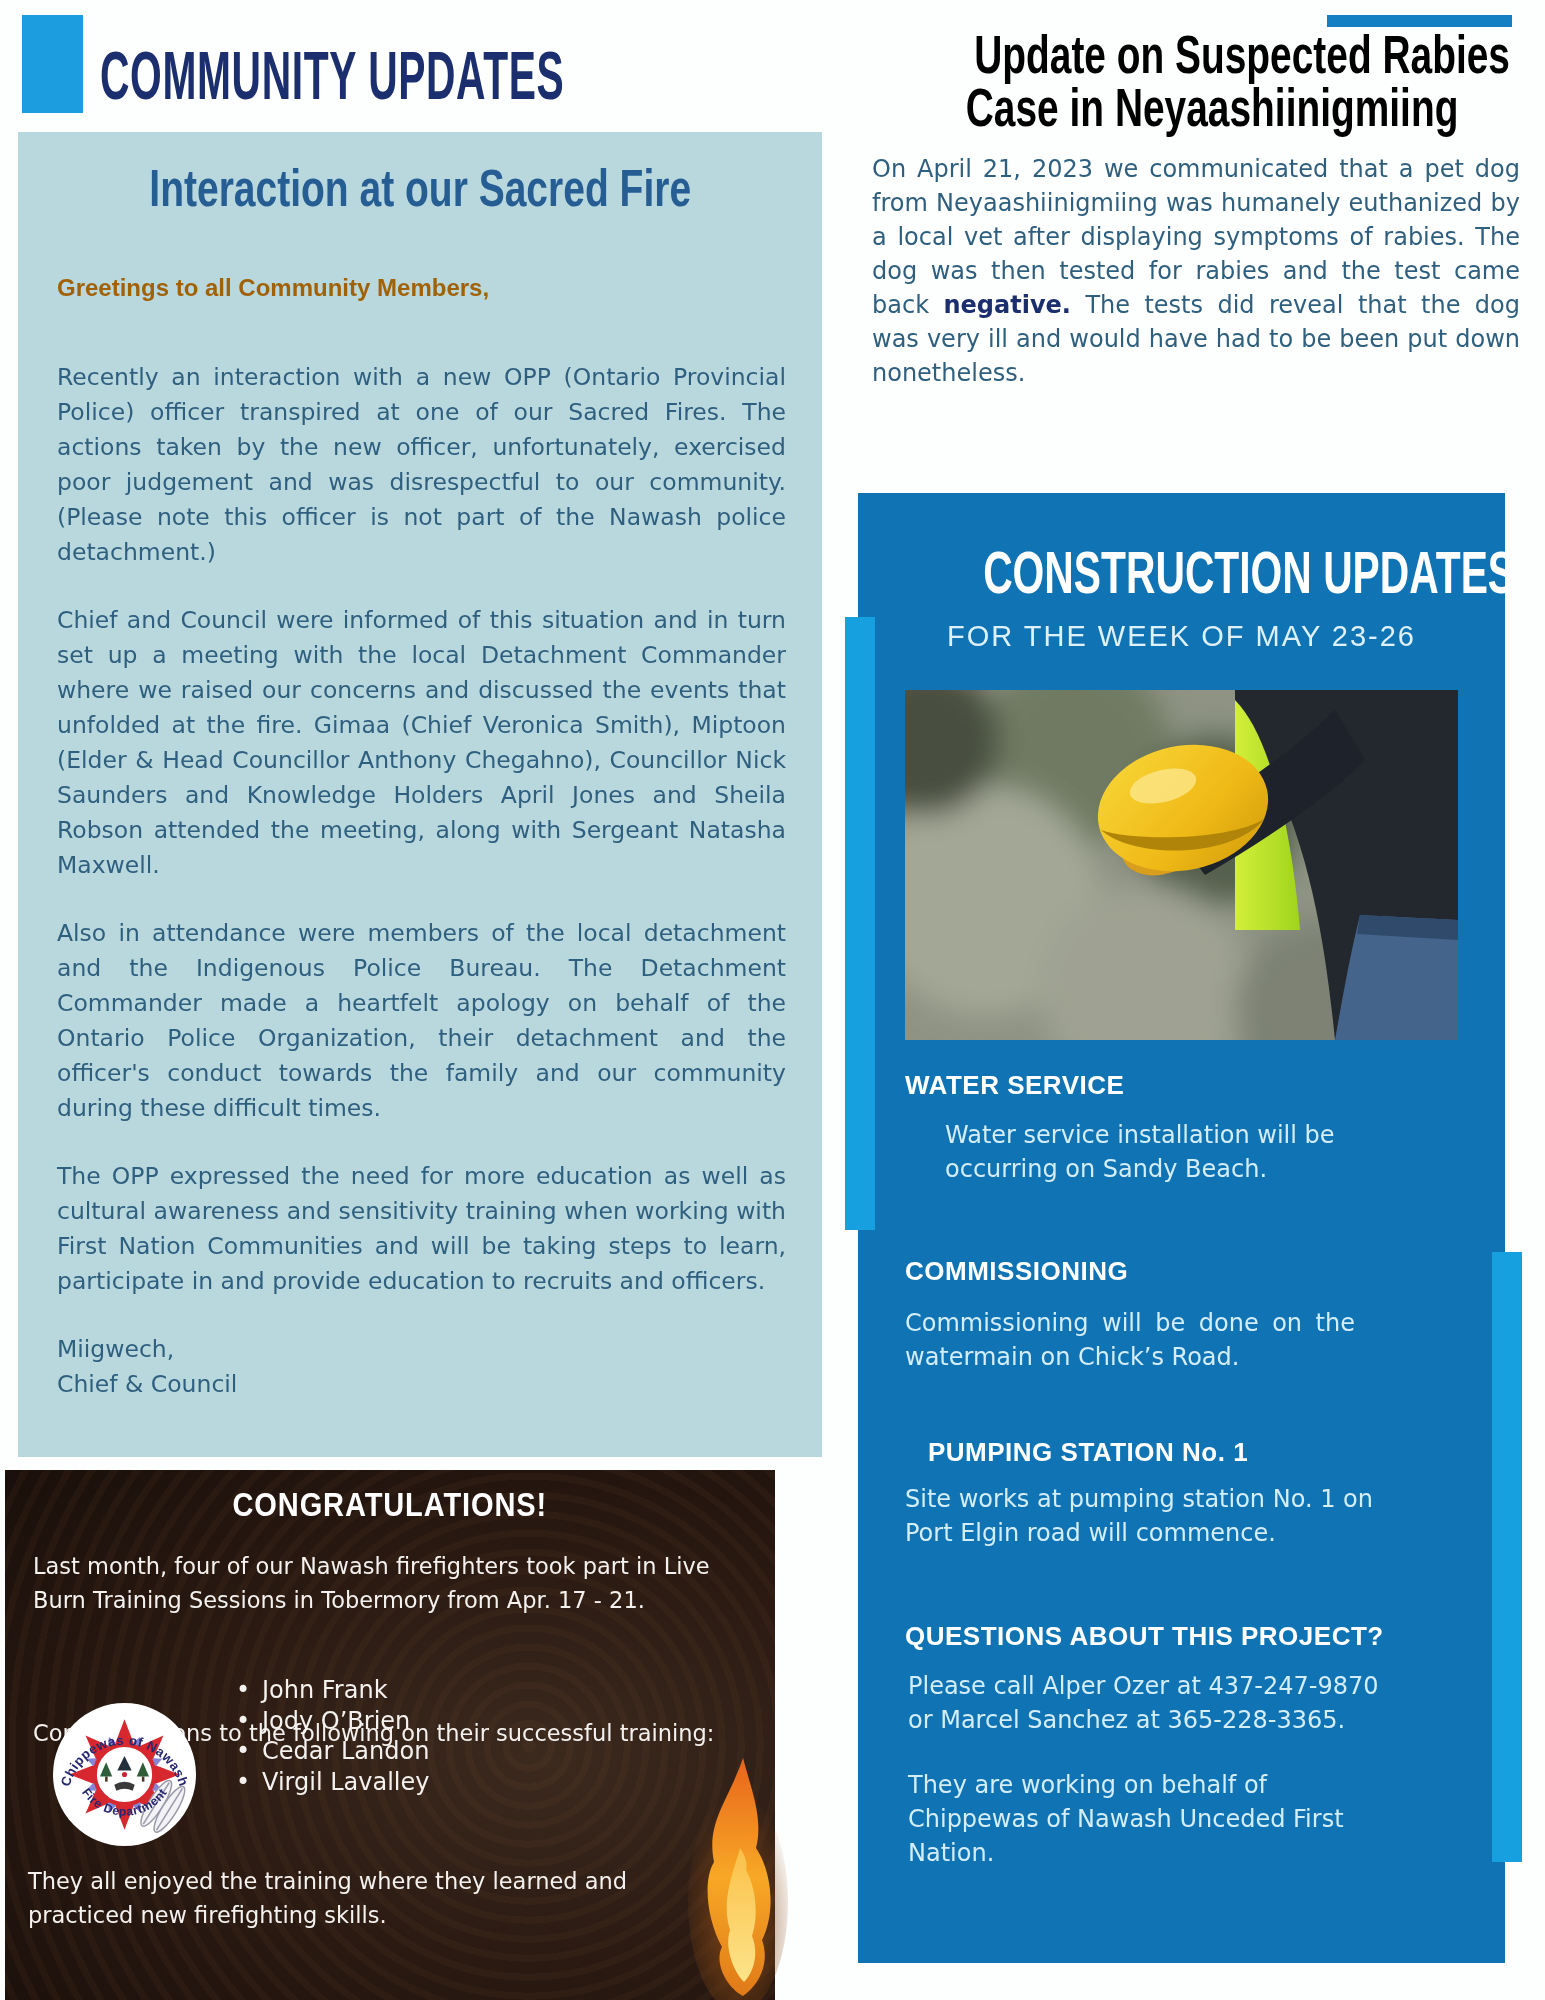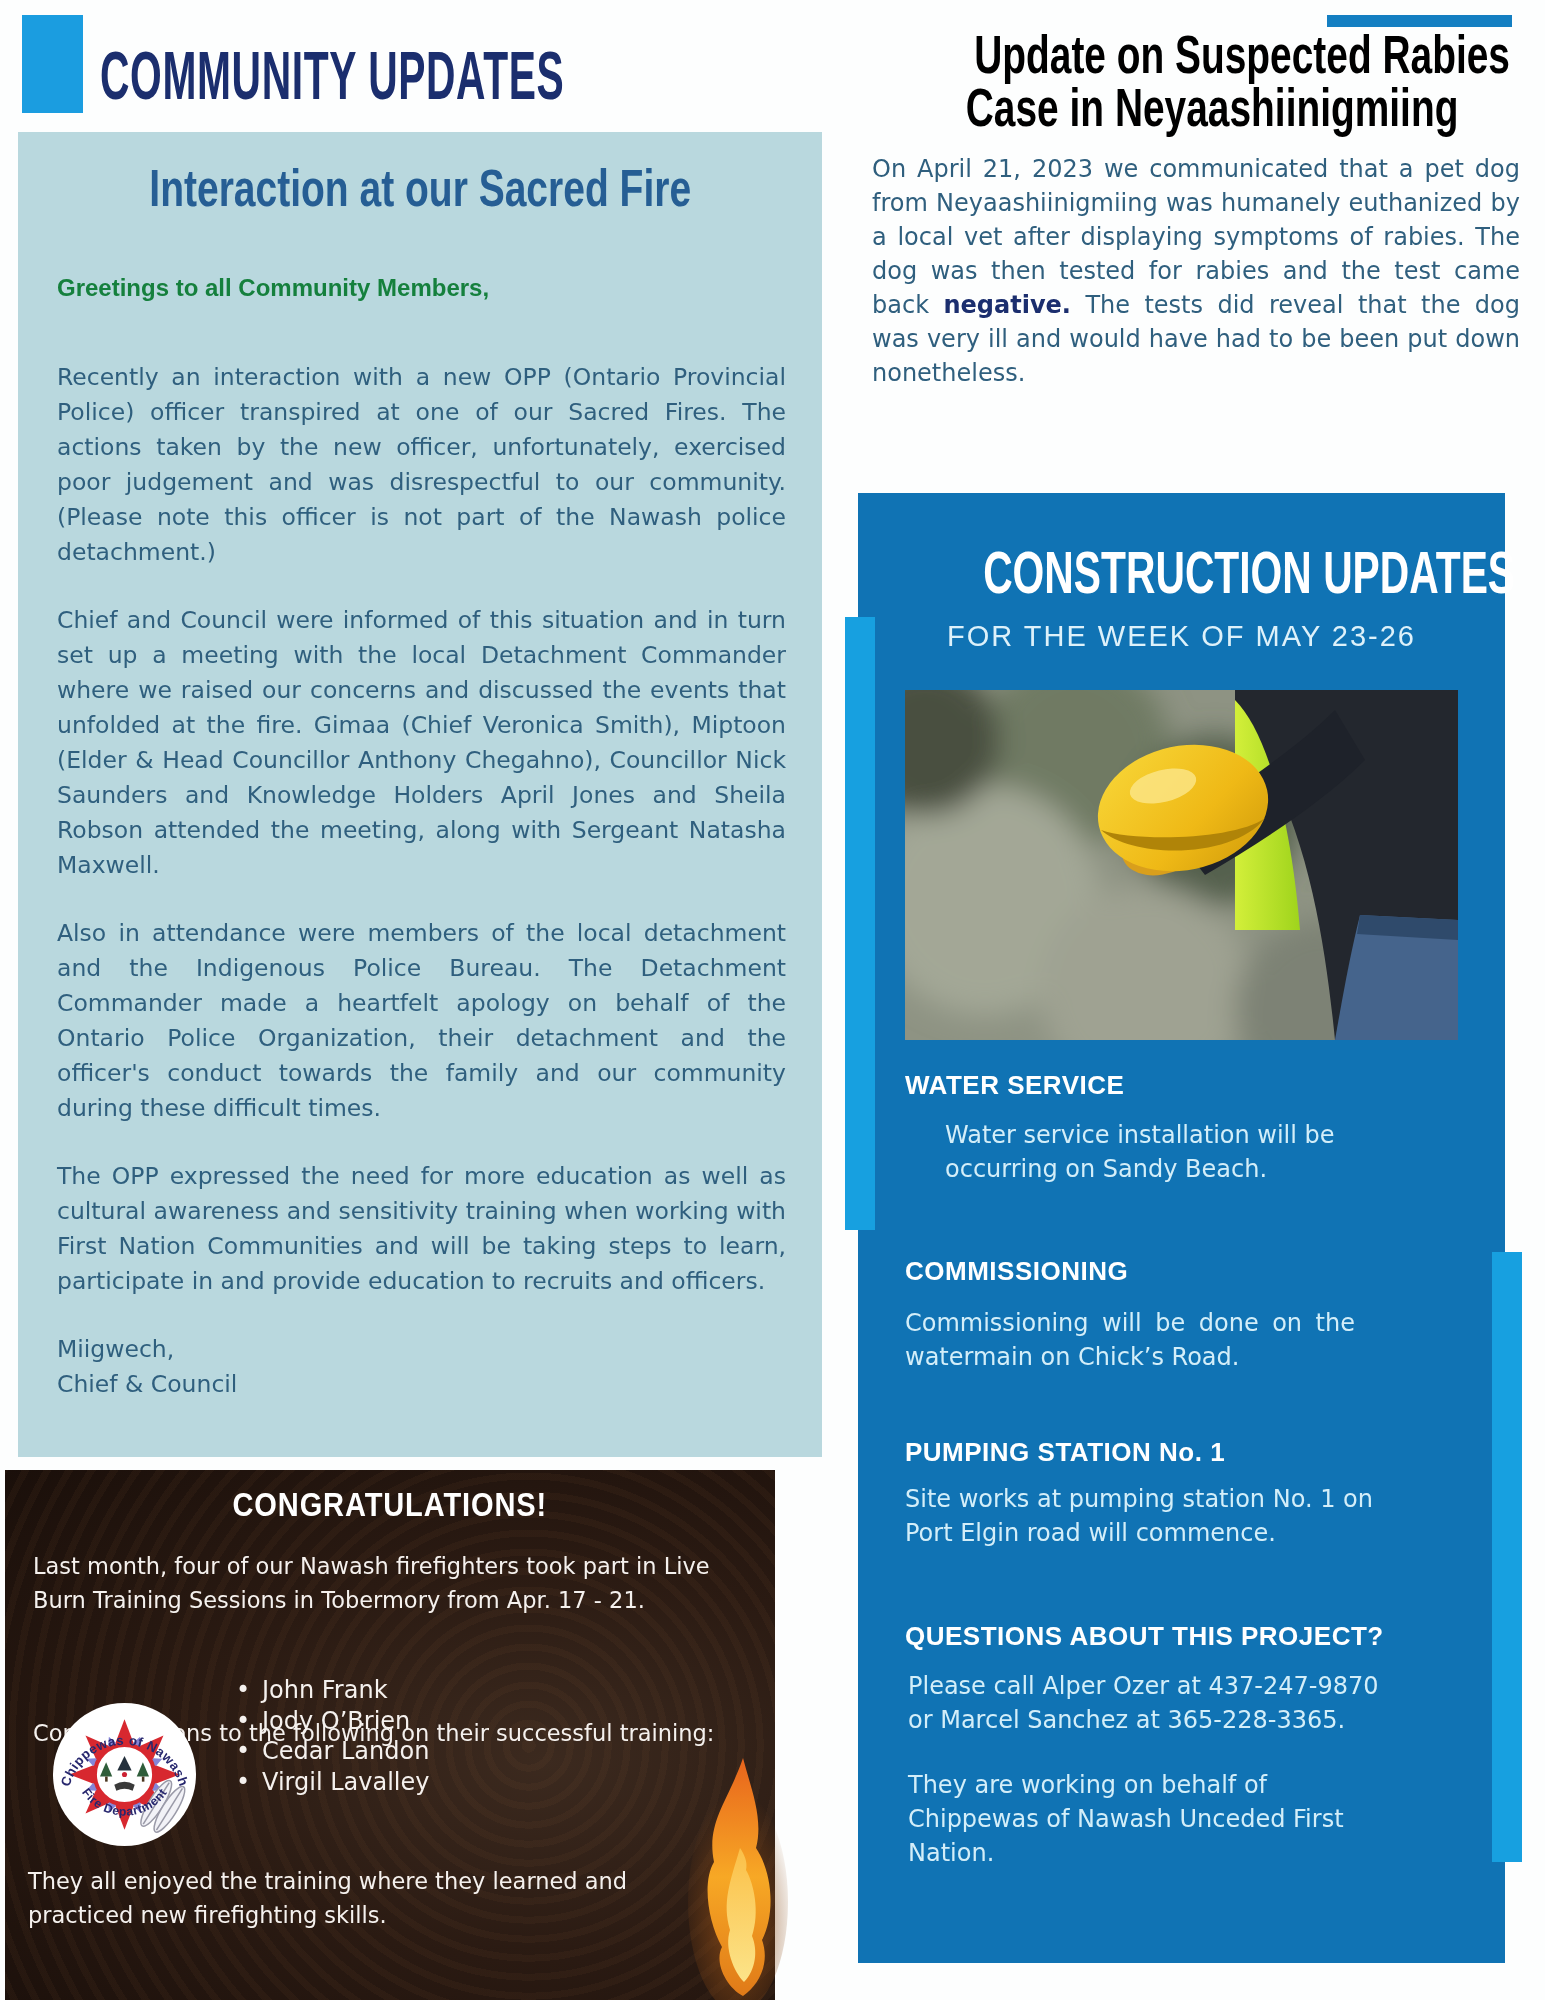--- a/index.html
+++ b/index.html
@@ -14,21 +14,21 @@
 
   
   #main-title{left:100px;top:36px;width:720px;color:#1b2e6e;font-size:68px;letter-spacing:1px;
               transform:scaleX(0.60);transform-origin:left top;white-space:nowrap;}
 
   
   #sacred-box{left:18px;top:132px;width:804px;height:1325px;background:#b9d8de;}
   #sacred-heading{left:18px;top:158px;width:804px;text-align:center;color:#265e94;font-size:52px;}
   #sacred-heading .sq{display:inline-block;transform:scaleX(0.75);transform-origin:center;white-space:nowrap;}
   #sacred-flow{left:57px;top:270px;width:729px;color:#2f5f7e;font-size:23.5px;line-height:35px;}
-  #sacred-flow .greeting{font-size:24px;font-weight:bold;color:#15803d;margin:0 0 55px 0;
+  #sacred-flow .greeting{font-size:24px;font-weight:bold;color:#a16207;margin:0 0 55px 0;
                          font-family:"Liberation Sans",sans-serif;}
   #sacred-flow p.body{margin:0 0 33px 0;text-align:justify;}
   #sacred-flow .signoff{margin-top:15px;}
 
   
   #rabies-heading{left:870px;top:28px;width:560px;text-align:center;color:#000000;
                   font-size:54px;line-height:53px;}
   #rabies-heading .sq{display:inline-block;transform:scaleX(0.72);transform-origin:center top;white-space:nowrap;}
   #rabies-para{left:872px;top:152px;width:648px;color:#2f5f7e;font-size:24px;line-height:34px;
                text-align:justify;}
@@ -41,21 +41,21 @@
   #cons-title{left:858px;top:538px;width:647px;text-align:center;color:#ffffff;font-size:60px;}
   #cons-title .sq{display:inline-block;transform:scaleX(0.68);transform-origin:center;white-space:nowrap;}
   #cons-sub{left:858px;top:620px;width:647px;text-align:center;color:#ddf1fa;font-size:29px;
             font-weight:300;letter-spacing:2px;font-family:"Liberation Sans",sans-serif;white-space:nowrap;}
   #cons-photo{left:905px;top:690px;width:553px;height:350px;}
   .sec-head{color:#ffffff;font-size:26px;letter-spacing:0.5px;font-family:"Liberation Sans",sans-serif;
             font-weight:bold;white-space:nowrap;}
   .sec-body{color:#d3eef9;font-size:24px;line-height:34px;}
   #sec0-head{left:905px;top:1070px;} #sec0-body{left:905px;top:1118px;width:445px;margin-left:40px;}
   #sec1-head{left:905px;top:1256px;} #sec1-body{left:905px;top:1306px;width:450px;text-align:justify;}
-  #sec2-head{left:905px;top:1437px;} #sec2-body{left:905px;top:1482px;width:495px;}
+  #sec2-head{left:928px;top:1437px;} #sec2-body{left:905px;top:1482px;width:495px;}
   #sec3-head{left:905px;top:1621px;} #sec3-body{left:908px;top:1669px;width:500px;}
   #sec3-body2{left:908px;top:1768px;width:470px;}
 
   
   #congrats-box{left:5px;top:1470px;width:770px;height:530px;
     background:
       repeating-radial-gradient(circle at 68% 52%, rgba(150,100,60,0.07) 0 7px, rgba(0,0,0,0) 7px 19px),
       radial-gradient(ellipse at 70% 55%, #3c2a1f 0%, #2a1a12 48%, #1a0f0a 100%);}
   #congrats-title{left:5px;top:1486px;width:770px;text-align:center;color:#ffffff;font-size:33px;letter-spacing:1px;}
   #congrats-title .sq{display:inline-block;transform:scaleX(0.88);transform-origin:center;white-space:nowrap;}

